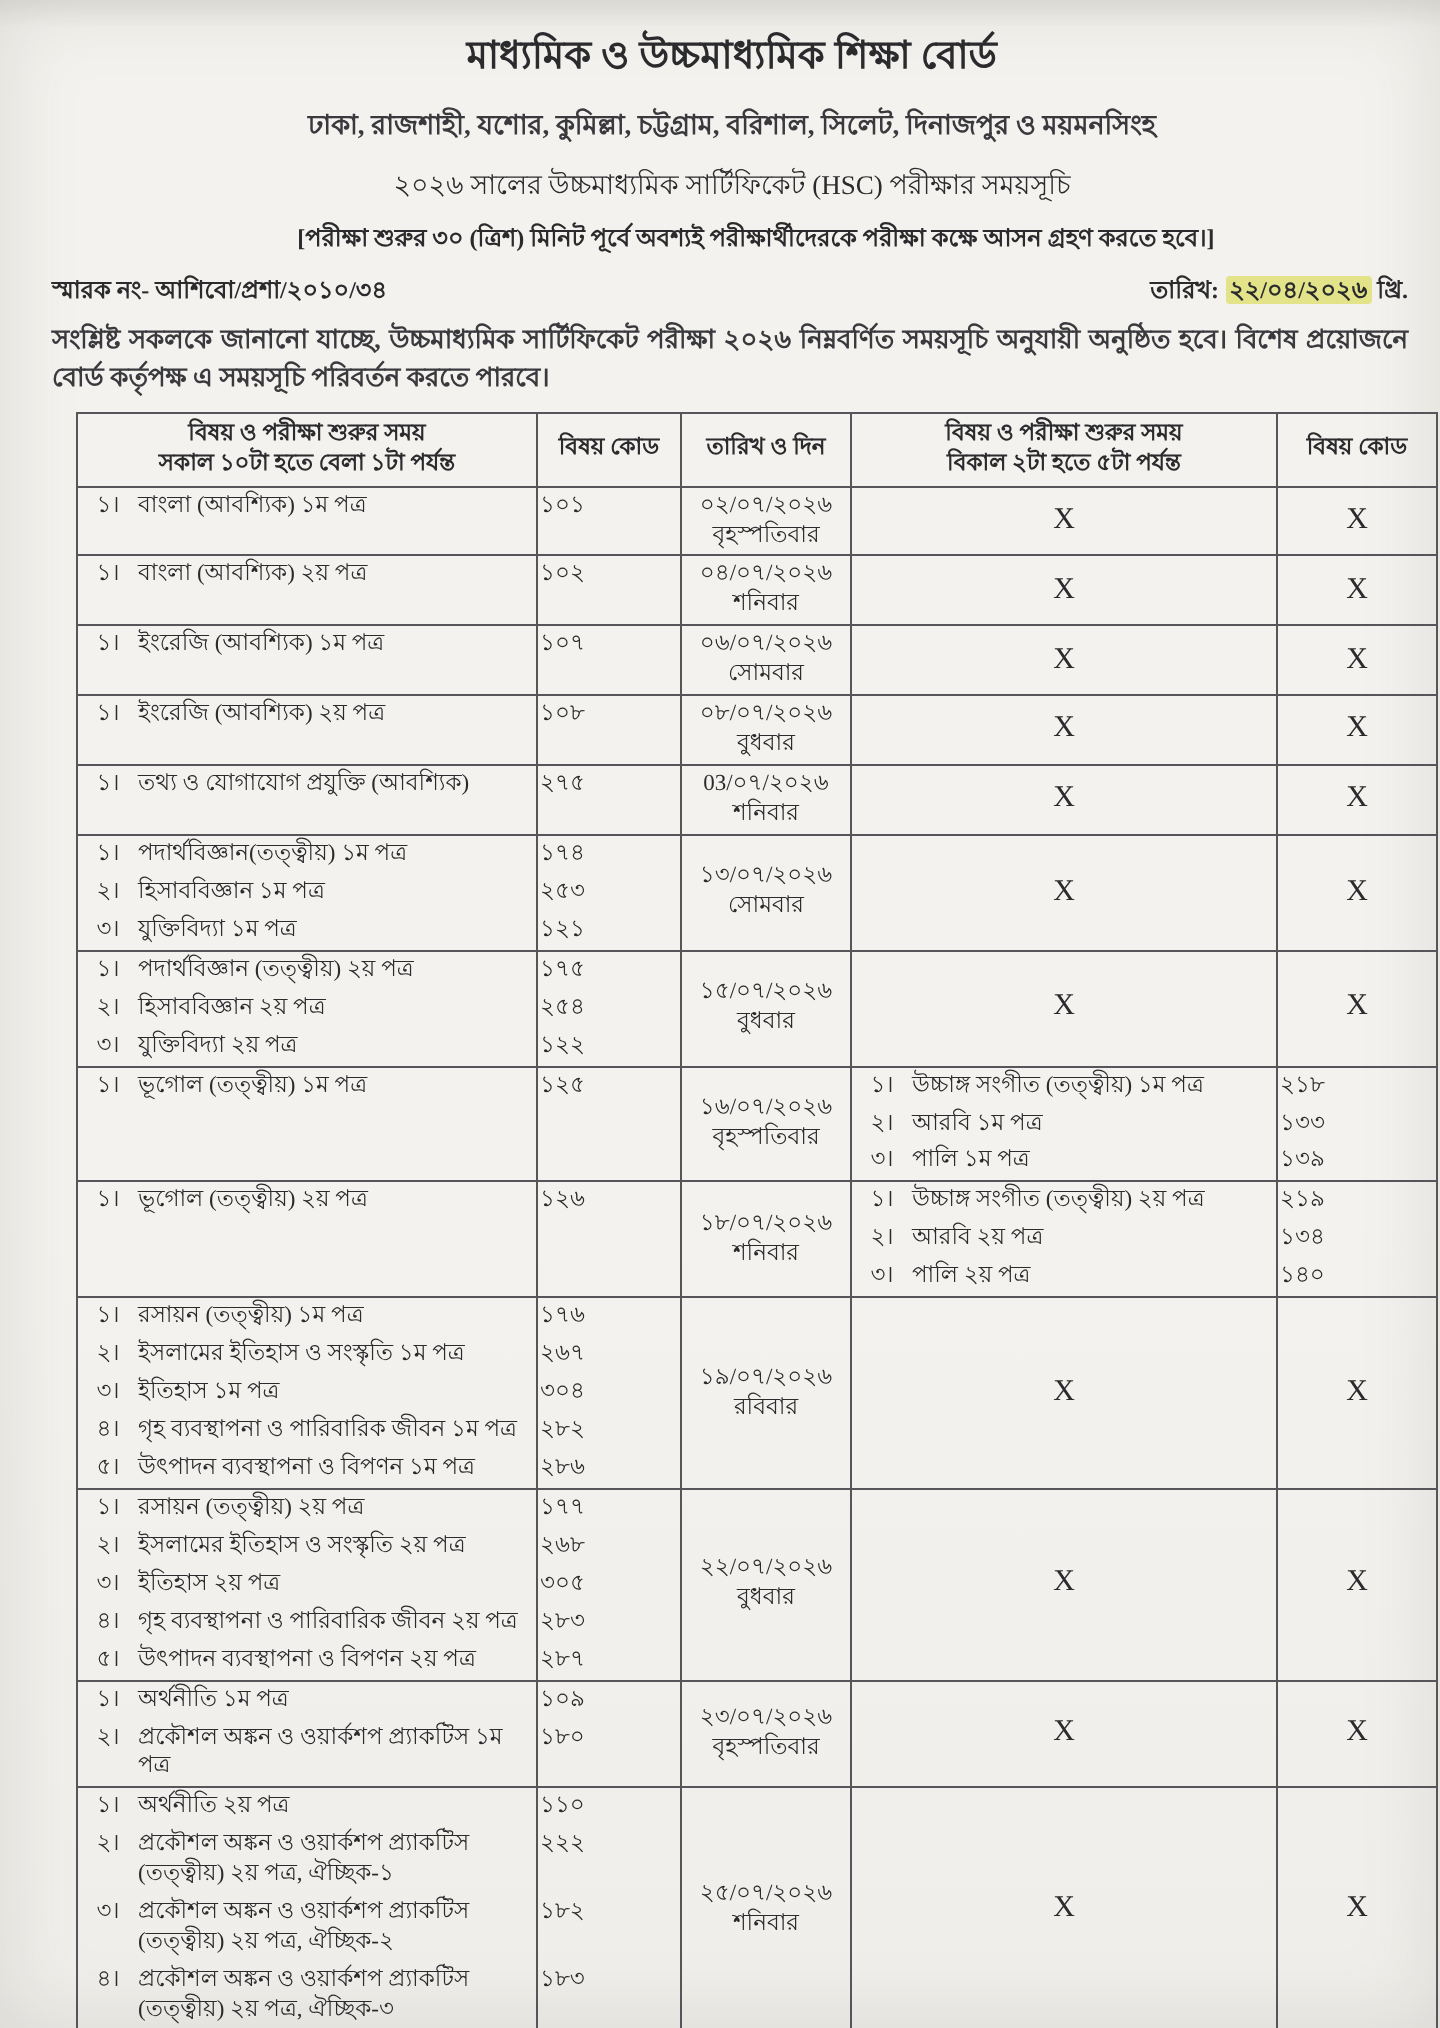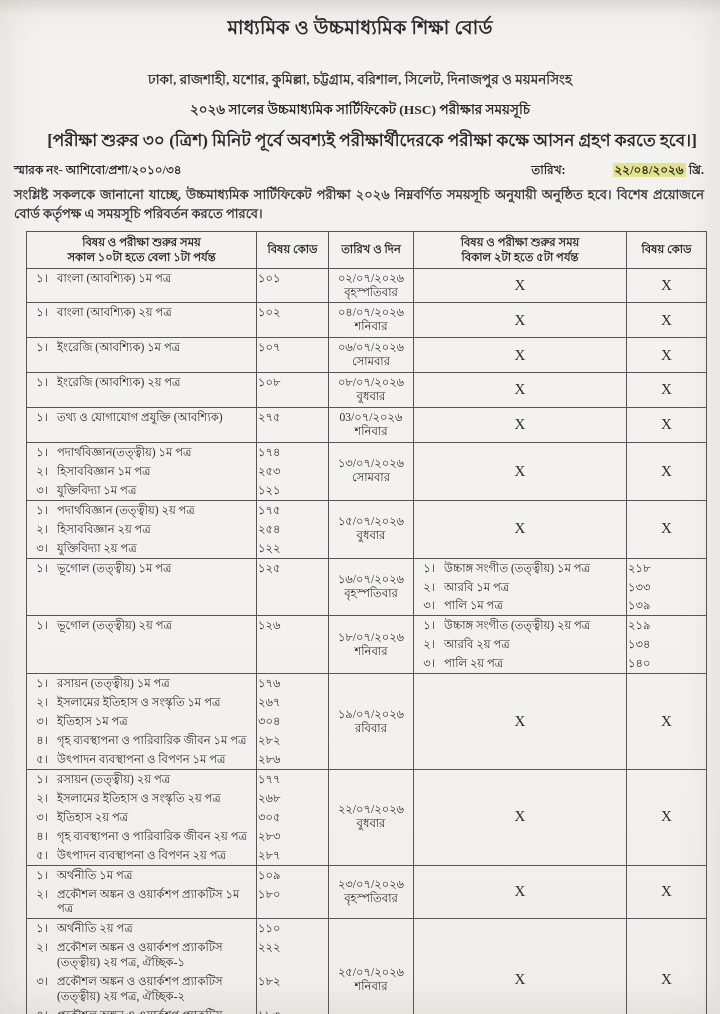--- a/index.html
+++ b/index.html
@@ -10,29 +10,30 @@
     --paper-edge:#dcdbd6;
     --hl:#e3e48a;
   }
   *{margin:0;padding:0;box-sizing:border-box;}
   html,body{background:#cfcecb;}
   body{font-family:"Liberation Serif","DejaVu Serif",serif;color:var(--ink);}
   .page{
     position:relative;width:720px;height:1014px;margin:0 auto;overflow:hidden;
     background:linear-gradient(180deg,#e3e2dd 0,var(--paper) 14px,var(--paper) 60%,#efeeea 100%);
     box-shadow:inset 0 0 40px rgba(120,118,110,.18);
+    padding-left:12px;
   }
   .doc-header{text-align:center;padding-top:13px;}
   .board-title{font-size:19px;font-weight:bold;letter-spacing:.2px;}
-  .boards-line{font-size:13.5px;margin-top:24px;font-weight:bold;color:var(--ink-soft);}
-  .schedule-title{font-size:13.5px;margin-top:7px;font-weight:bold;}
-  .instruction-note{font-size:17px;margin-top:5px;font-weight:bold;margin-left:24px;}
+  .boards-line{font-size:13.5px;margin-top:7px;font-weight:bold;color:var(--ink-soft);}
+  .schedule-title{font-size:13.5px;margin-top:7px;font-weight:normal;}
+  .instruction-note{font-size:12px;margin-top:5px;font-weight:bold;margin-left:24px;}
   .memo-row{display:flex;justify-content:space-between;align-items:baseline;
     padding:6px 16px 0 14px;font-size:12px;font-weight:bold;}
-  .memo-date .hl{background:var(--hl);padding:0 2px;border-radius:2px;margin-left:44px;}
+  .memo-date .hl{background:var(--hl);padding:0 2px;border-radius:2px;}
   .intro{padding:5px 16px 0 14px;font-size:13px;font-weight:bold;line-height:1.45;
     text-align:justify;color:var(--ink-soft);}
 
   table.schedule{
     border-collapse:collapse;table-layout:fixed;width:680px;
     margin:7px 0 0 26px;font-size:11.5px;line-height:1.3;color:var(--ink);
   }
   .schedule col.c1{width:230px;}
   .schedule col.c2{width:72px;}
   .schedule col.c3{width:85px;}
@@ -47,21 +48,21 @@
   td.pair.a::after{right:79px;}
   .pair-grid{display:grid;height:100%;}
   .pair-grid.m{grid-template-columns:1fr 71px;}
   .pair-grid.a{grid-template-columns:1fr 79px;}
   .i-name{display:flex;align-items:flex-start;padding:2px 3px 2px 0;}
   .i-sl{flex:0 0 30px;text-align:center;}
   .i-nm{flex:1;}
   .i-code{padding:2px 1px;}
   .date-cell{text-align:center;padding:2px 1px;}
   .date-cell .d1{display:block;}
-  .date-cell .d2{display:block;font-family:Liberation Mono, monospace;}
+  .date-cell .d2{display:block;}
   td.x-cell{text-align:center;font-family:"Liberation Serif",serif;font-size:15px;}
 </style>
 </head>
 <body>
 
 <div class="page">
 
   <div class="doc-header">
     <div class="board-title">মাধ্যমিক ও উচ্চমাধ্যমিক শিক্ষা বোর্ড</div>
     <div class="boards-line">ঢাকা, রাজশাহী, যশোর, কুমিল্লা, চট্টগ্রাম, বরিশাল, সিলেট, দিনাজপুর ও ময়মনসিংহ</div>

